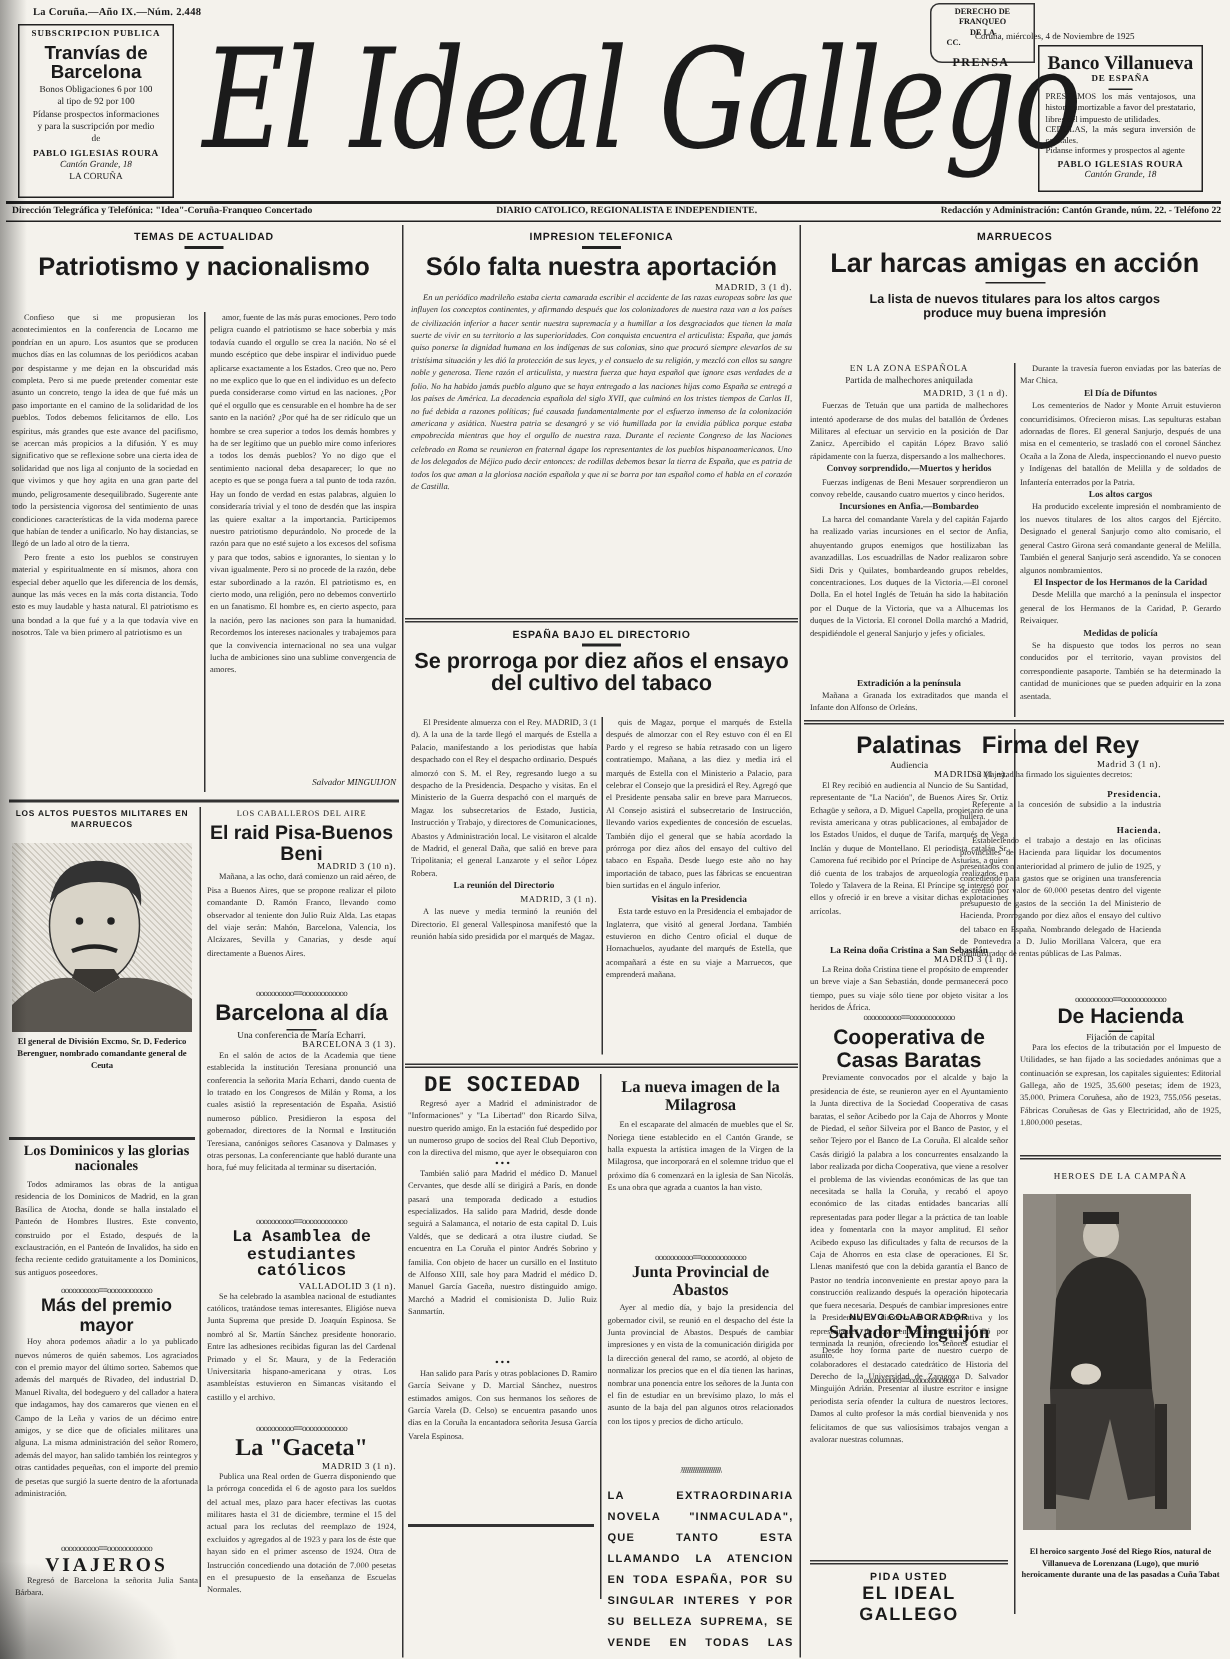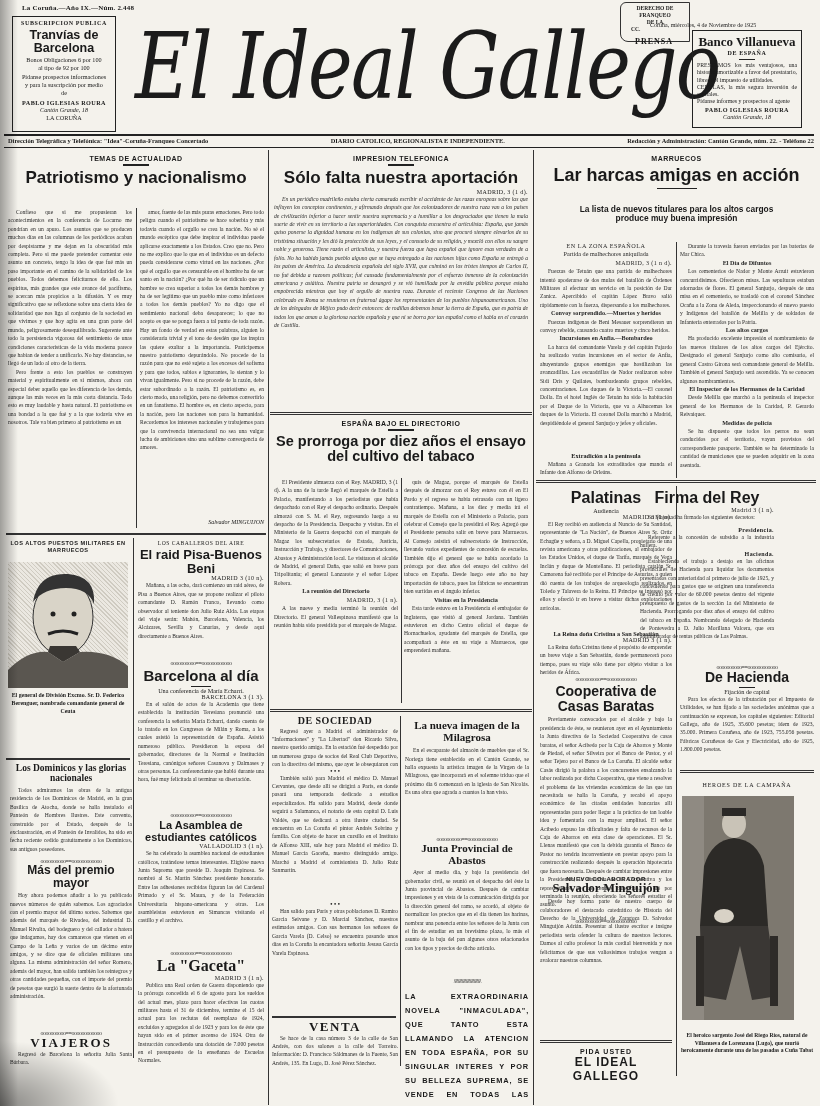--- a/index.html
+++ b/index.html
@@ -208,21 +208,21 @@
     <div class="kicker-bar" style="width:20px;height:1px"></div>
     <div class="sub-head" style="font-weight:normal">Una conferencia de María Echarri.</div>
     <div class="dateloc">BARCELONA 3 (1 3).</div>
     <div class="body-text" style="height:92px">
       <p>En el salón de actos de la Academia que tiene establecida la institución Teresiana pronunció una conferencia la señorita María Echarri, dando cuenta de lo tratado en los Congresos de Milán y Roma, a los cuales asistió la representación de España. Asistió numeroso público. Presidieron la esposa del gobernador, directores de la Normal e Institución Teresiana, canónigos señores Casanova y Dalmases y otras personas. La conferenciante que habló durante una hora, fué muy felicitada al terminar su disertación.</p>
     </div>
   </div>
   <div class="abs chain" style="left:138px;top:812px;width:126px">oooooooooo≡≡oooooooooooo</div>
 
   <div class="abs" style="left:138px;top:820px;width:126px">
-    <div class="headline" style="font-size:11px;font-family:Liberation Sans, sans-serif">La Asamblea de estudiantes católicos</div>
+    <div class="headline" style="font-size:11px;font-family:Liberation Mono, monospace">La Asamblea de estudiantes católicos</div>
     <div class="dateloc">VALLADOLID 3 (1 n).</div>
     <div class="body-text" style="height:90px">
       <p>Se ha celebrado la asamblea nacional de estudiantes católicos, tratándose temas interesantes. Eligióse nueva Junta Suprema que preside D. Joaquín Espinosa. Se nombró al Sr. Martín Sánchez presidente honorario. Entre las adhesiones recibidas figuran las del Cardenal Primado y el Sr. Maura, y de la Federación Universitaria hispano-americana y otras. Los asambleístas estuvieron en Simancas visitando el castillo y el archivo.</p>
     </div>
   </div>
   <div class="abs chain" style="left:138px;top:950px;width:126px">oooooooooo≡≡oooooooooooo</div>
 
   <div class="abs" style="left:138px;top:958px;width:126px">
     <div class="headline" style="font-size:16px;font-family:'Liberation Serif',serif">La "Gaceta"</div>
     <div class="dateloc">MADRID 3 (1 n).</div>
@@ -255,40 +255,34 @@
   </div>
   <div class="abs vrule" style="left:401px;top:478px;height:225px"></div>
   <div class="abs body-text" style="left:404px;top:478px;width:124px;height:222px">
     <p>quis de Magaz, porque el marqués de Estella después de almorzar con el Rey estuvo con él en El Pardo y el regreso se había retrasado con un ligero contratiempo. Mañana, a las diez y media irá el marqués de Estella con el Ministerio a Palacio, para celebrar el Consejo que la presidirá el Rey. Agregó que el Presidente pensaba salir en breve para Marruecos. Al Consejo asistirá el subsecretario de Instrucción, llevando varios expedientes de concesión de escuelas. También dijo el general que se había acordado la prórroga por diez años del ensayo del cultivo del tabaco en España. Desde luego este año no hay importación de tabaco, pues las fábricas se encuentran bien surtidas en el ángulo inferior.</p>
     <div class="sub-head">Visitas en la Presidencia</div>
     <p>Esta tarde estuvo en la Presidencia el embajador de Inglaterra, que visitó al general Jordana. También estuvieron en dicho Centro oficial el duque de Hornachuelos, ayudante del marqués de Estella, que acompañará a éste en su viaje a Marruecos, que emprenderá mañana.</p>
   </div>
   <div class="abs hrule thick" style="left:270px;top:709px;width:262px"></div>
 
   <div class="abs" style="left:272px;top:716px;width:126px">
-    <div class="headline" style="font-size:10px;font-family:Liberation Serif, serif;letter-spacing:0.5px">DE SOCIEDAD</div>
+    <div class="headline" style="font-size:15px;font-family:Liberation Mono, monospace;letter-spacing:0.5px">DE SOCIEDAD</div>
     <div class="body-text" style="height:40px">
       <p>Regresó ayer a Madrid el administrador de "Informaciones" y "La Libertad" don Ricardo Silva, nuestro querido amigo. En la estación fué despedido por un numeroso grupo de socios del Real Club Deportivo, con la directiva del mismo, que ayer le obsequiaron con una comida íntima.</p>
     </div>
     <div class="sub-head">• • •</div>
     <div class="body-text" style="height:126px">
       <p>También salió para Madrid el médico D. Manuel Cervantes, que desde allí se dirigirá a París, en donde pasará una temporada dedicado a estudios especializados. Ha salido para Madrid, desde donde seguirá a Salamanca, el notario de esta capital D. Luis Valdés, que se dedicará a otra ilustre ciudad. Se encuentra en La Coruña el pintor Andrés Sobrino y familia. Con objeto de hacer un cursillo en el Instituto de Alfonso XIII, sale hoy para Madrid el médico D. Manuel García Gaceña, nuestro distinguido amigo. Marchó a Madrid el comisionista D. Julio Ruiz Sanmartín.</p>
     </div>
     <div class="sub-head">• • •</div>
     <div class="body-text" style="height:50px">
       <p>Han salido para París y otras poblaciones D. Ramiro García Seivane y D. Marcial Sánchez, nuestros estimados amigos. Con sus hermanos los señores de García Varela (D. Celso) se encuentra pasando unos días en la Coruña la encantadora señorita Jesusa García Varela Espinosa.</p>
     </div>
   </div>
   <div class="abs hrule" style="left:272px;top:1016px;width:124px"></div>
-  <div class="abs" style="left:272px;top:1020px;width:126px">
-    <div class="headline" style="font-size:13px;font-family:'Liberation Serif',serif;letter-spacing:1.5px">VENTA</div>
-    <div class="body-text" style="height:36px">
-      <p>Se hace de la casa número 3 de la calle de San Andrés, con dos salones a la calle del Torreiro. Información: D. Francisco Sáldmanes de la Fuente, San Andrés, 135. En Lugo, D. José Pérez Sánchez.</p>
-    </div>
-  </div>
 
   <div class="abs vrule" style="left:400px;top:716px;height:350px"></div>
 
   <div class="abs" style="left:405px;top:720px;width:124px">
     <div class="headline" style="font-size:11px;font-family:'Liberation Serif',serif">La nueva imagen de la Milagrosa</div>
     <div class="body-text" style="height:60px;margin-top:3px">
       <p>En el escaparate del almacén de muebles que el Sr. Noriega tiene establecido en el Cantón Grande, se halla expuesta la artística imagen de la Virgen de la Milagrosa, que incorporará en el solemne triduo que el próximo día 6 comenzará en la iglesia de San Nicolás. Es una obra que agrada a cuantos la han visto.</p>
     </div>
   </div>
   <div class="abs chain" style="left:405px;top:836px;width:124px">oooooooooo≡≡oooooooooooo</div>
@@ -300,21 +294,21 @@
     </div>
   </div>
   <div class="abs chain" style="left:405px;top:978px;width:124px;letter-spacing:-1px">/\/\/\/\/\/\/\/\/\/\/\/\/\/\/\/\/\/\/\/\</div>
 
   <div class="abs novela" style="left:405px;top:990px;width:124px">LA EXTRAORDINARIA NOVELA "INMACULADA", QUE TANTO ESTA LLAMANDO LA ATENCION EN TODA ESPAÑA, POR SU SINGULAR INTERES Y POR SU BELLEZA SUPREMA, SE VENDE EN TODAS LAS LIBRERIAS.</div>
 
   <div class="abs" style="left:539px;top:155px;width:275px">
     <div class="kicker" style="font-size:7px">MARRUECOS</div>
     <div class="headline" style="font-size:18px;margin-top:4px">Lar harcas amigas en acción</div>
     <div class="kicker-bar" style="width:40px;height:1px;margin-top:3px"></div>
-    <div class="headline" style="font-size:8.4px;margin:16px 30px 0">La lista de nuevos titulares para los altos cargos produce muy buena impresión</div>
+    <div class="headline" style="font-size:8.4px;margin:6px 30px 0">La lista de nuevos titulares para los altos cargos produce muy buena impresión</div>
   </div>
   <div class="abs body-text" style="left:540px;top:242px;width:132px;height:208px">
     <div class="sub-head" style="font-weight:normal;letter-spacing:0.5px">EN LA ZONA ESPAÑOLA</div>
     <div class="sub-head" style="font-weight:normal">Partida de malhechores aniquilada</div>
     <div class="dateloc">MADRID, 3 (1 n d).</div>
     <p>Fuerzas de Tetuán que una partida de malhechores intentó apoderarse de dos mulas del batallón de Órdenes Militares al efectuar un servicio en la posición de Dar Zanicz. Apercibido el capitán López Bravo salió rápidamente con la fuerza, dispersando a los malhechores.</p>
     <div class="sub-head">Convoy sorprendido.—Muertos y heridos</div>
     <p>Fuerzas indígenas de Beni Mesauer sorprendieron un convoy rebelde, causando cuatro muertos y cinco heridos.</p>
     <div class="sub-head">Incursiones en Anfia.—Bombardeo</div>
     <p>La harca del comandante Varela y del capitán Fajardo ha realizado varias incursiones en el sector de Anfia, ahuyentando grupos enemigos que hostilizaban las avanzadillas. Los escuadrillas de Nador realizaron sobre Sidi Dris y Quilates, bombardeando grupos rebeldes, concentraciones. Los duques de la Victoria.—El coronel Dolla. En el hotel Inglés de Tetuán ha sido la habitación por el Duque de la Victoria, que va a Alhucemas los duques de la Victoria. El coronel Dolla marchó a Madrid, despidiéndole el general Sanjurjo y jefes y oficiales.</p>

